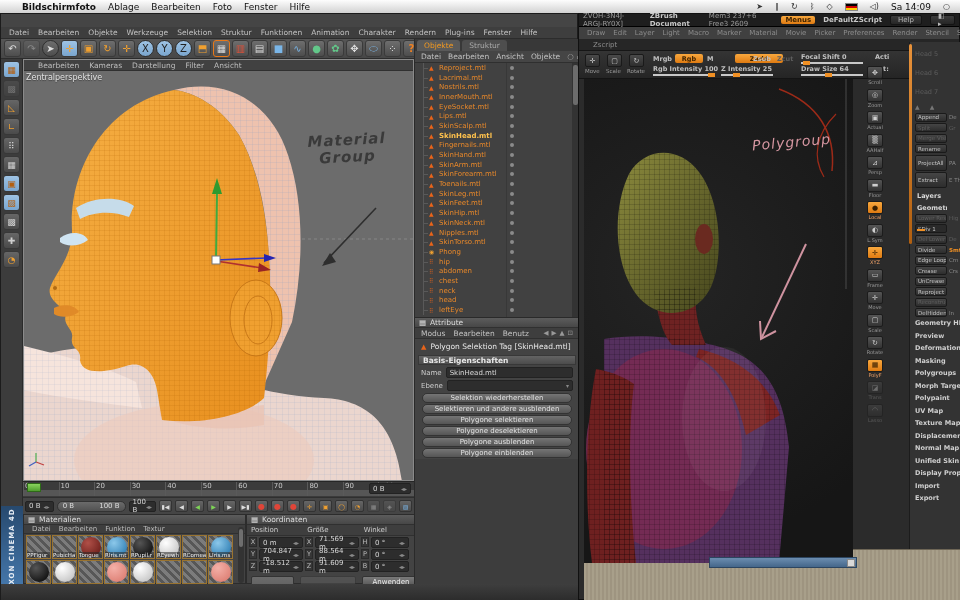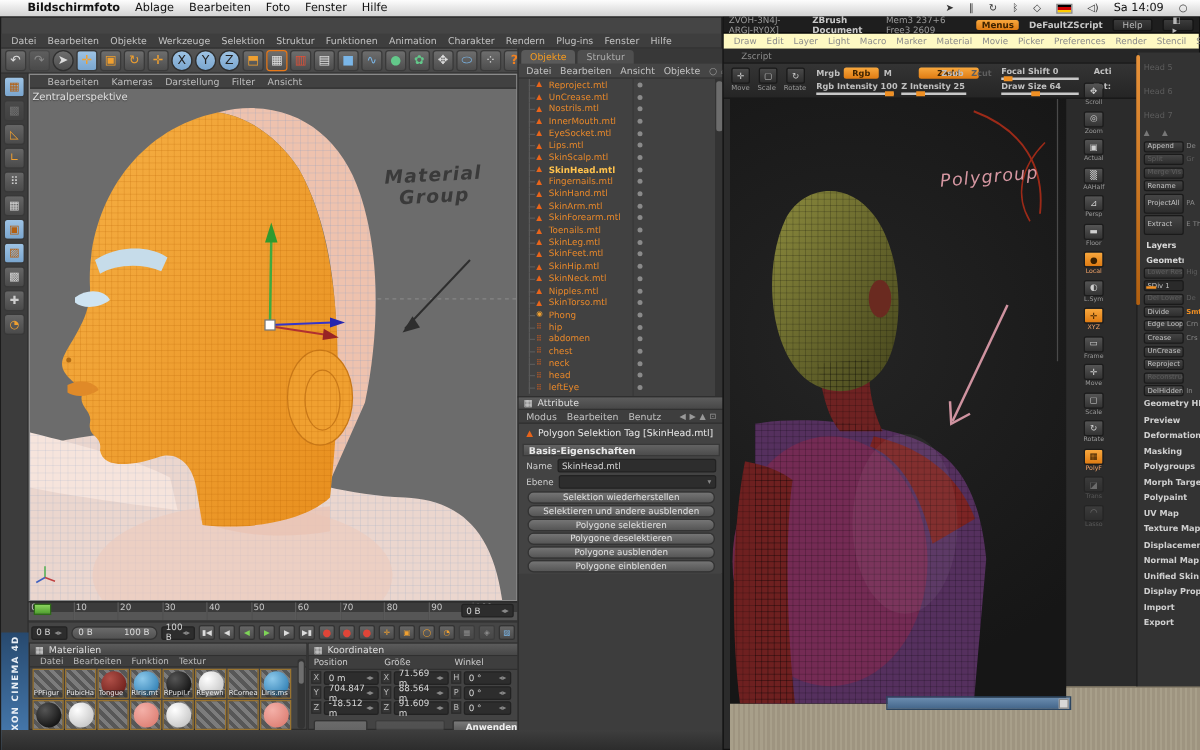--- a/index.html
+++ b/index.html
@@ -93,21 +93,21 @@
 .coordpanel{left:245px;top:500px;width:175px;height:70px;background:#434343;border:1px solid #2c2c2c}
 .cohead{display:flex;color:#ccc;font-size:7px;padding:1px 4px;gap:4px;background:#3e3e3e;border-bottom:1px solid #303030}
 .corow{display:flex;gap:2px;padding:0 2px;margin-top:1px}
 .axl{width:8px;height:10px;background:#363636;color:#bbb;font-size:6.5px;display:flex;align-items:center;justify-content:center;border:1px solid #2a2a2a}
 .cofld{width:44px}
 .codrop{display:flex;gap:6px;padding:2px 4px;margin-top:2px}
 .drop{background:linear-gradient(#6b6b6b,#4e4e4e);border:1px solid #333;border-radius:2px;color:#ddd;
   font-size:7px;height:11px;display:flex;align-items:center;gap:6px;padding:16px 4px}
 .drop.dim{opacity:.4}
 .applybtn{background:linear-gradient(#7a7a7a,#565656);border:1px solid #333;border-radius:2px;color:#eee;
-  font-size:7px;height:11px;padding:0 10px;display:flex;align-items:center;font-weight:bold}
+  font-size:7px;height:11px;padding:0 10px;display:flex;align-items:center;font-weight:normal}
 
 
 .objpanel{left:413px;top:25px;width:165px;height:278px;background:#424242;border-left:1px solid #2a2a2a}
 .objtabs{height:12px;background:#383838;display:flex;gap:2px;align-items:flex-end;padding:0 2px}
 .otab{font-size:7.5px;padding:1px 7px;border-radius:3px 3px 0 0;background:#4e4e4e;color:#aaa}
 .otab.active{background:#5a5a5a;color:#f49a20}
 .objmenu{height:12px;display:flex;gap:7px;align-items:center;padding:0 6px;color:#c2c2c2;font-size:7.5px;background:#454545;border-bottom:1px solid #2f2f2f}
 .objmenu .oicons{margin-left:auto;display:flex;gap:3px;color:#999}
 .olist{position:relative;height:254px;overflow:hidden;background:#414141}
 .orow{height:9.7px;display:flex;align-items:center;gap:3px;padding-left:14px;color:#e8882a;font-size:7px;white-space:nowrap;position:relative}
@@ -138,21 +138,21 @@
 .c4dbottom{left:0;top:570px;width:578px;height:17px;background:linear-gradient(#3e3e3e,#2b2b2b)}
 
 
 .zb{left:578px;top:13px;width:382px;height:587px;background:#2b2b2b;border:1px solid #111}
 .zb-title{left:0;top:0;width:100%;height:13px;background:#1e1e1e;display:flex;align-items:center;gap:8px;
   padding:0 4px;color:#9a9a9a;font-size:7px;border-bottom:1px solid #000}
 .zb-title b{color:#c8c8c8}
 .zorange{background:linear-gradient(#f8a83e,#df7b12);color:#402400;border-radius:2px;padding:0 4px;font-weight:bold}
 .zbtn{background:linear-gradient(#3c3c3c,#262626);border:1px solid #141414;border-radius:2px;color:#b8b8b8;padding:0 7px;height:10px;display:flex;align-items:center}
 .zb-menus{left:0;top:13px;width:100%;height:12px;display:flex;gap:8px;align-items:center;padding:0 8px;
-  color:#8c8c8c;font-size:7px;background:#fef9c3}
+  color:#8c8c8c;font-size:7px;background:#404040}
 .zb-menus2{left:0;top:25px;width:100%;height:12px;display:flex;align-items:center;padding:0 14px;color:#8c8c8c;font-size:7px;background:#262626;border-bottom:1px solid #161616}
 .zb-toolbar{left:0;top:37px;width:100%;height:28px;background:linear-gradient(#343434,#252525);border-bottom:1px solid #141414}
 .ztool-ic{position:absolute;width:15px;height:13px;background:linear-gradient(#4a4a4a,#2e2e2e);border:1px solid #1a1a1a;
   border-radius:2px;color:#c8c8c8;font-size:7px;display:flex;align-items:center;justify-content:center}
 .ztool-lab{position:absolute;font-size:5.5px;color:#9a9a9a}
 .zlab{position:absolute;font-size:6.5px;color:#c0c0c0;font-weight:bold}
 .zlab.dim{color:#5e5e5e}
 .zpill{position:absolute;height:9px;border-radius:2px;background:linear-gradient(#f8a83e,#df7b12);
   color:#402400;font-size:6.5px;font-weight:bold;display:flex;align-items:center;justify-content:center;padding:0 6px}
 .zslide{position:absolute;height:2px;background:#c8c8c8}
@@ -559,21 +559,21 @@
       </div>
       <div class="olist">
         <div class="odiv"></div>
         <div class="orow">
             <span class="oic mtl"></span>
             <span>Reproject.mtl</span>
             <span class="odot"></span>
           </div>
           <div class="orow">
             <span class="oic mtl"></span>
-            <span>UnCrease.mtl</span>
+            <span>Lacrimal.mtl</span>
             <span class="odot"></span>
           </div>
           <div class="orow">
             <span class="oic mtl"></span>
             <span>Nostrils.mtl</span>
             <span class="odot"></span>
           </div>
           <div class="orow">
             <span class="oic mtl"></span>
             <span>InnerMouth.mtl</span>

